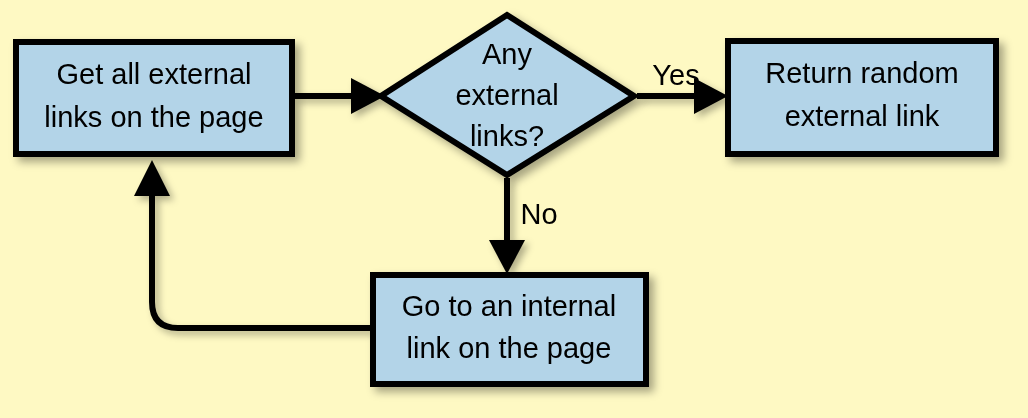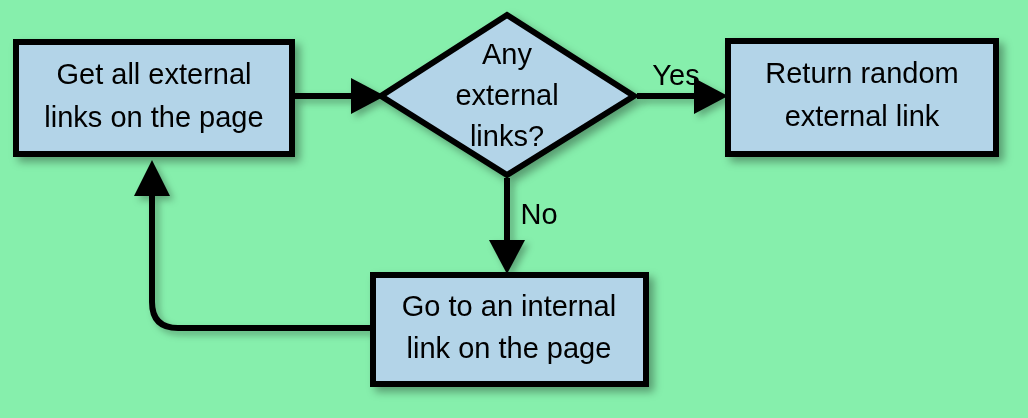--- a/index.html
+++ b/index.html
@@ -4,21 +4,21 @@
 <style>
   html, body {
     margin: 0;
     padding: 0;
     background: #ffffff;
   }
   #canvas {
     position: relative;
     width: 1028px;
     height: 418px;
-    background: #86efac;
+    background: #fef9c3;
     overflow: hidden;
     font-family: "Liberation Sans", "DejaVu Sans", sans-serif;
   }
   #flow-svg {
     position: absolute;
     left: 0;
     top: 0;
     width: 1028px;
     height: 418px;
   }

